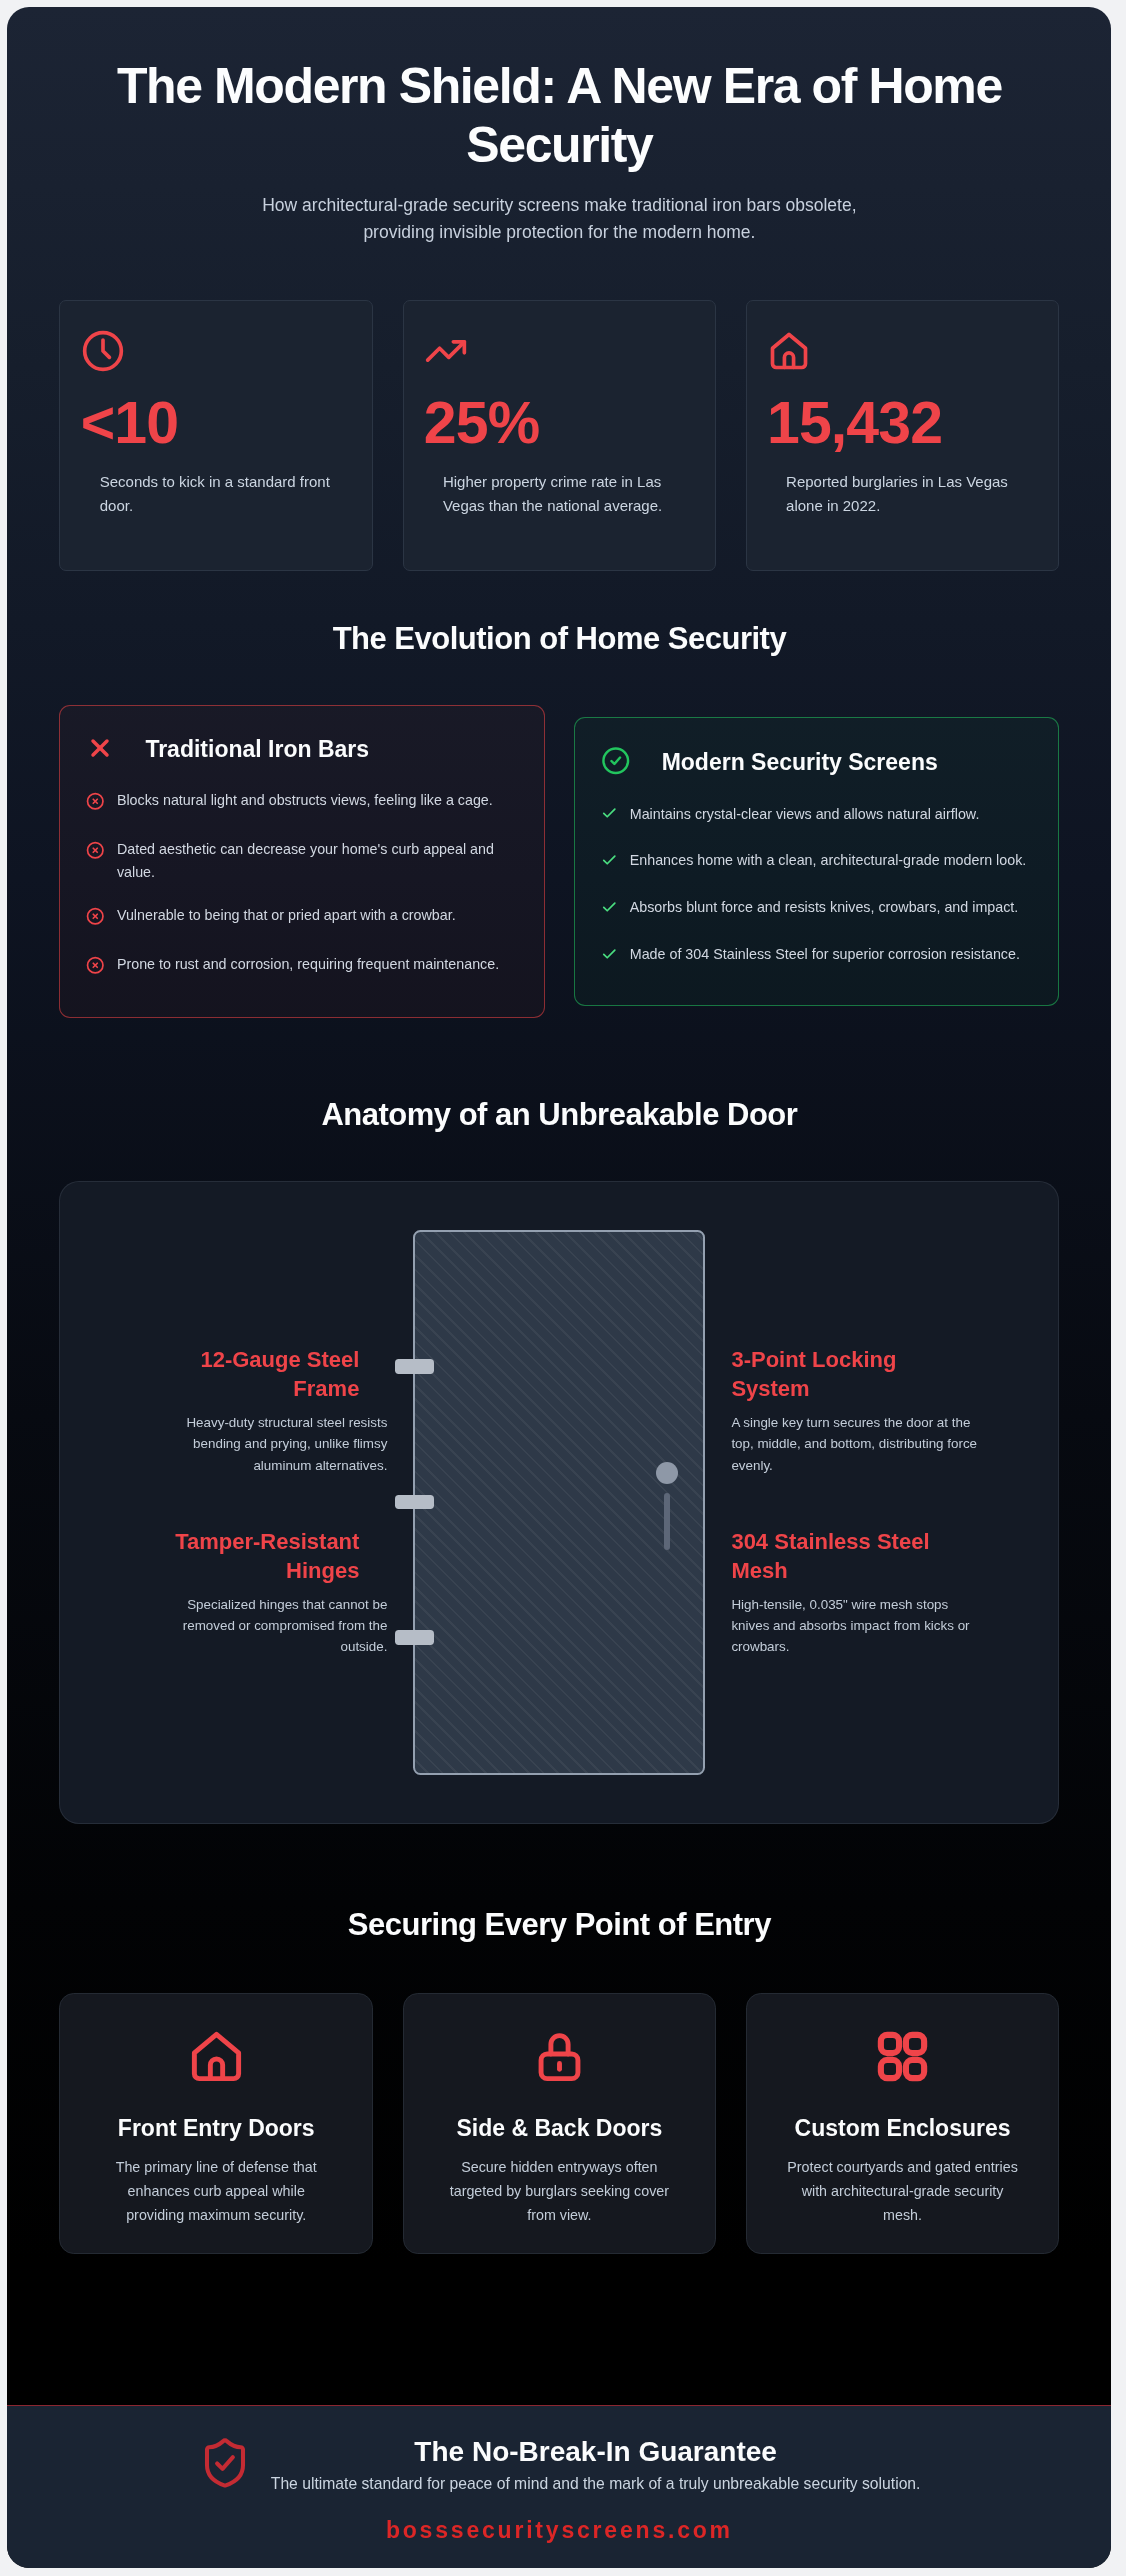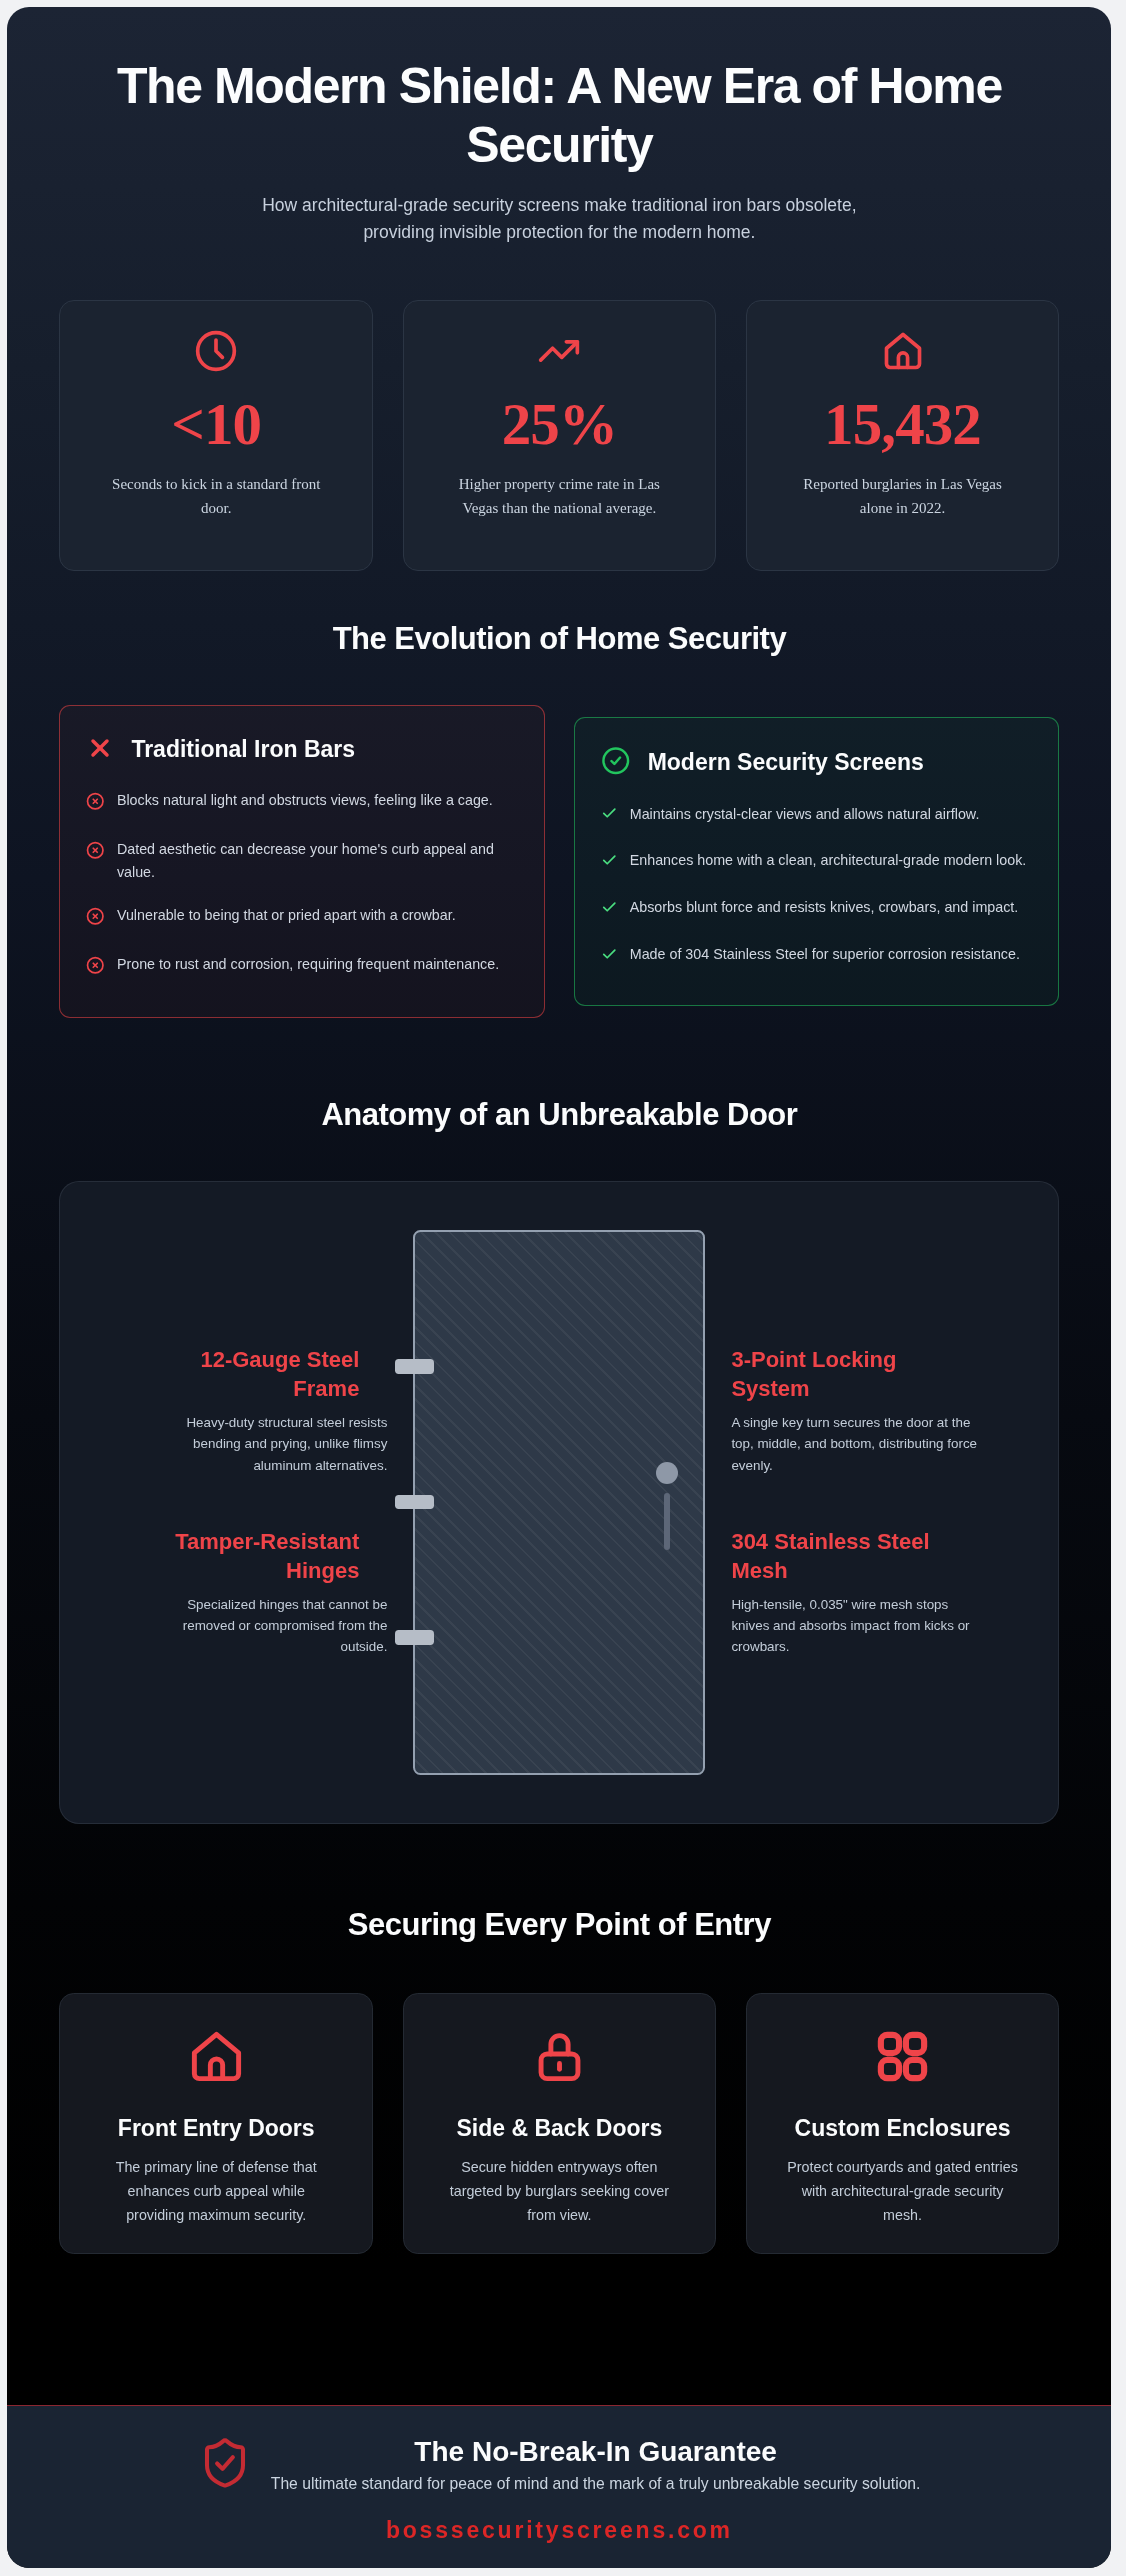--- a/index.html
+++ b/index.html
@@ -24,39 +24,39 @@
     letter-spacing:-1.4px; color:#fcfdfe; max-width:905px; margin:1.8px auto 0;
   }
   .subtitle {
     text-align:center; font-size:17.5px; line-height:1.55; color:#c8d1de;
     max-width:609px; margin:16.6px auto 0;
   }
 
   
   .stats { display:grid; grid-template-columns:1fr 1fr 1fr; gap:29.5px; margin-top:54px; }
   .stat-card {
-    background:#1b2330; border:0.9px solid #2b3544; border-radius:15px;
-    padding:28px 20.3px 24px; text-align:center; min-height:271px;font-family:Liberation Serif, serif;
+    background:#1b2330; border:0.9px solid #2b3544; border-radius:7px;
+    padding:28px 20.3px 24px; min-height:271px;
   }
   .stat-icon { color:#ef4449; }
   .stat-value { font-size:59px; font-weight:bold; color:#ef4449; letter-spacing:-0.9px; margin-top:13px; }
   .stat-label { font-size:15px; line-height:1.6; color:#cbd5e1; margin:13px auto 0; max-width:233px; }
 
   
   .h2 { text-align:center; font-size:31px; font-weight:bold; letter-spacing:-0.5px; color:#fbfcfd; }
   .h2.evolution { margin-top:50px; }
   .h2.anatomy   { margin-top:79px; }
   .h2.entry     { margin-top:83px; }
 
   
   .compare { display:grid; grid-template-columns:1fr 1fr; gap:29.5px; margin-top:48px; align-items:center; }
   .compare-card { border-radius:11px; padding:28px 26px 35px; }
   .compare-card.bad  { background:rgba(239,68,68,0.04); border:1.4px solid rgba(239,68,68,0.55); }
   .compare-card.good { background:rgba(34,197,94,0.04);  border:1.4px solid rgba(34,197,94,0.55); }
-  .compare-head { display:flex; align-items:center; gap:17px; margin-bottom:24px; }
+  .compare-head { display:flex; align-items:center; gap:31px; margin-bottom:24px; }
   .compare-head .x-icon { color:#ef4449; flex:0 0 auto; }
   .compare-head .check-circle-icon { color:#22c55e; flex:0 0 auto; }
   .compare-title { font-size:23px; font-weight:bold; color:#fbfcfd; line-height:1.25; }
   .check-list { list-style:none; display:flex; flex-direction:column; gap:20.3px; }
   .check-list li { display:flex; gap:12px; align-items:flex-start; font-size:14.3px; line-height:1.62; color:#d2d8e2; }
   .check-list .li-icon { flex:0 0 auto; margin-top:2.8px; }
   .check-list .li-icon.red { color:#ef4449; }
   .check-list .li-icon.green { color:#4ade80; }
 
   

